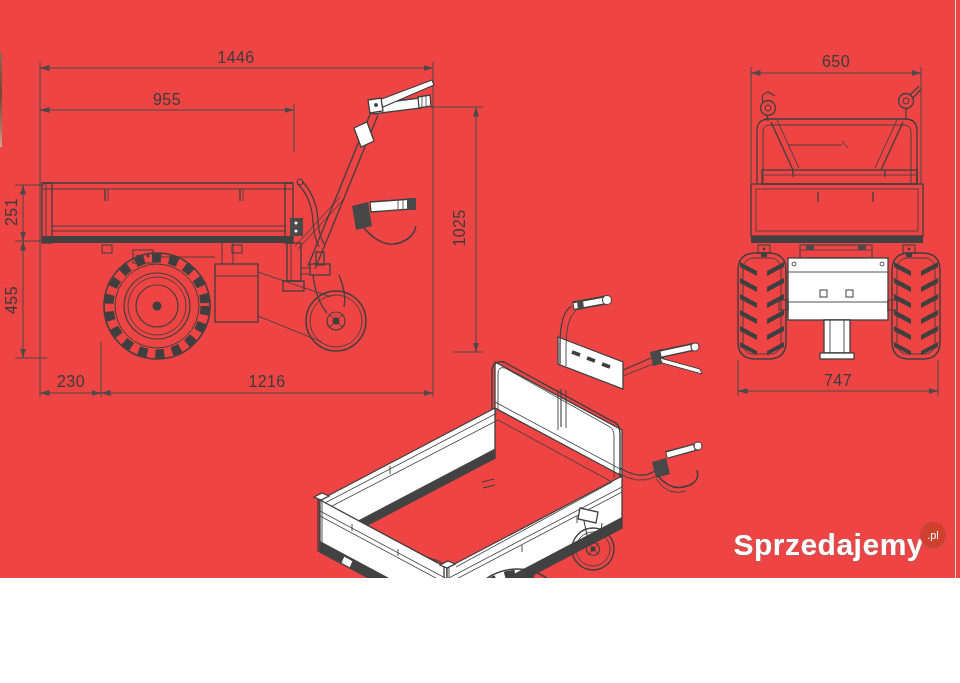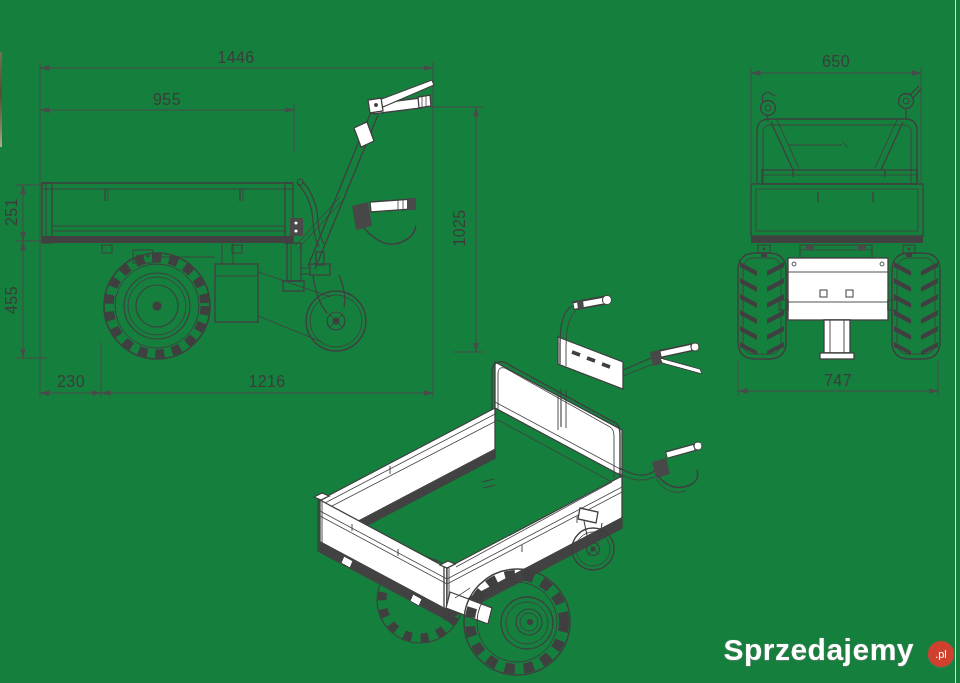--- a/index.html
+++ b/index.html
@@ -1,23 +1,23 @@
 <!DOCTYPE html>
 <html><head>
 <meta charset="utf-8">
 <style>
   html,body{margin:0;padding:0;background:#ffffff;}
-  .canvas{position:relative;width:960px;height:683px;background:#15803d;overflow:hidden;
+  .canvas{position:relative;width:960px;height:578px;background:#ef4444;overflow:hidden;
           font-family:"Liberation Sans",sans-serif;}
   .canvas svg{position:absolute;left:0;top:0;}
   svg text{font-family:"Liberation Sans",sans-serif;font-size:16px;fill:#3c3c3c;letter-spacing:.4px;}
   .edge-artifact-left{position:absolute;left:0;top:52px;width:2px;height:95px;
       background:linear-gradient(#8a6a52,#5d4638 45%,#9b8069 80%,#c9b6a4);opacity:.85;}
   .edge-artifact-right{position:absolute;left:955px;top:0;width:1px;height:683px;background:#d9d9d9;}
-  .watermark{position:absolute;right:6px;bottom:16px;display:flex;align-items:flex-end;gap:18px;}
+  .watermark{position:absolute;right:14px;bottom:16px;display:flex;align-items:flex-start;}
   .wm-text{font-size:30px;font-weight:bold;color:#ffffff;letter-spacing:.5px;
       text-shadow:0 1px 1px rgba(120,120,120,.55),0 0 2px rgba(150,150,150,.5);}
   .wm-badge{width:26px;height:26px;border-radius:50%;display:flex;align-items:center;justify-content:center;
       font-size:11px;font-weight:normal;color:#fff;margin-left:-4px;margin-top:-6px;
       box-shadow:0 1px 2px rgba(120,120,120,.4);}
 </style>
 </head>
 <body>
 
 <div class="canvas">

